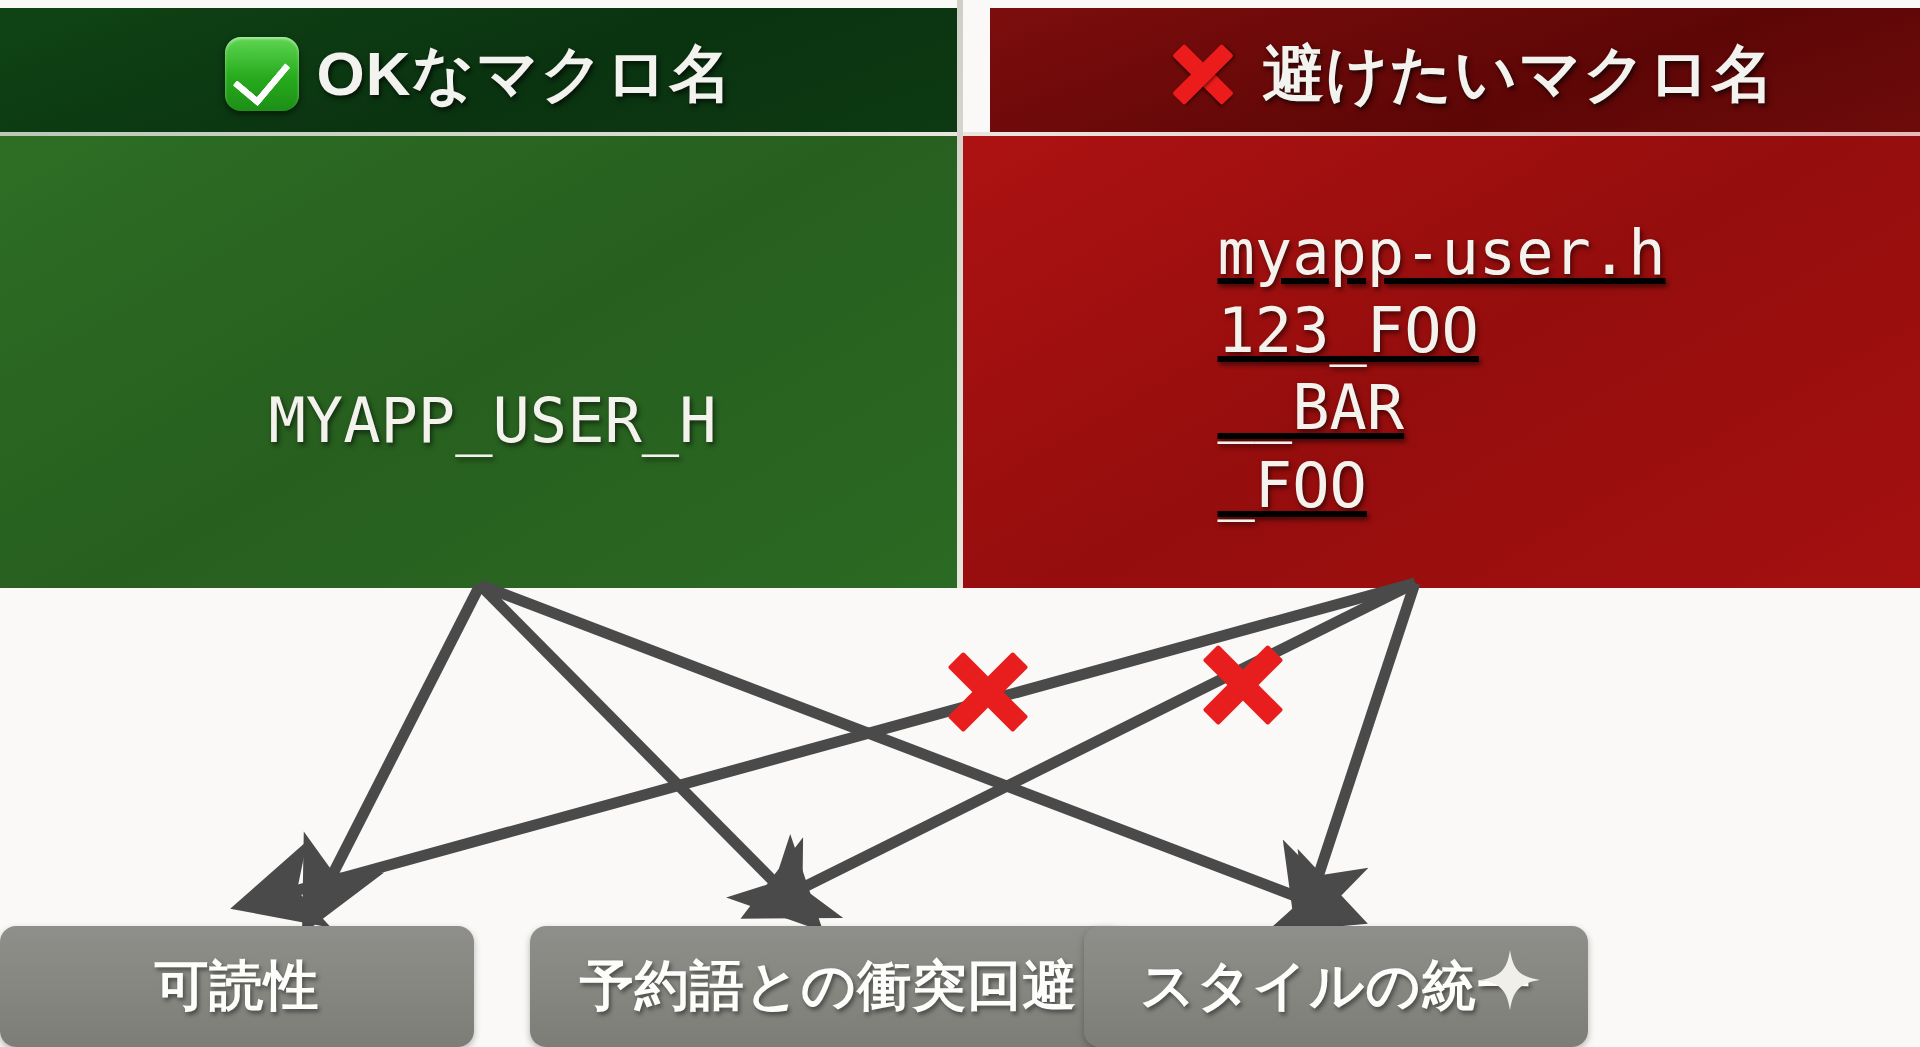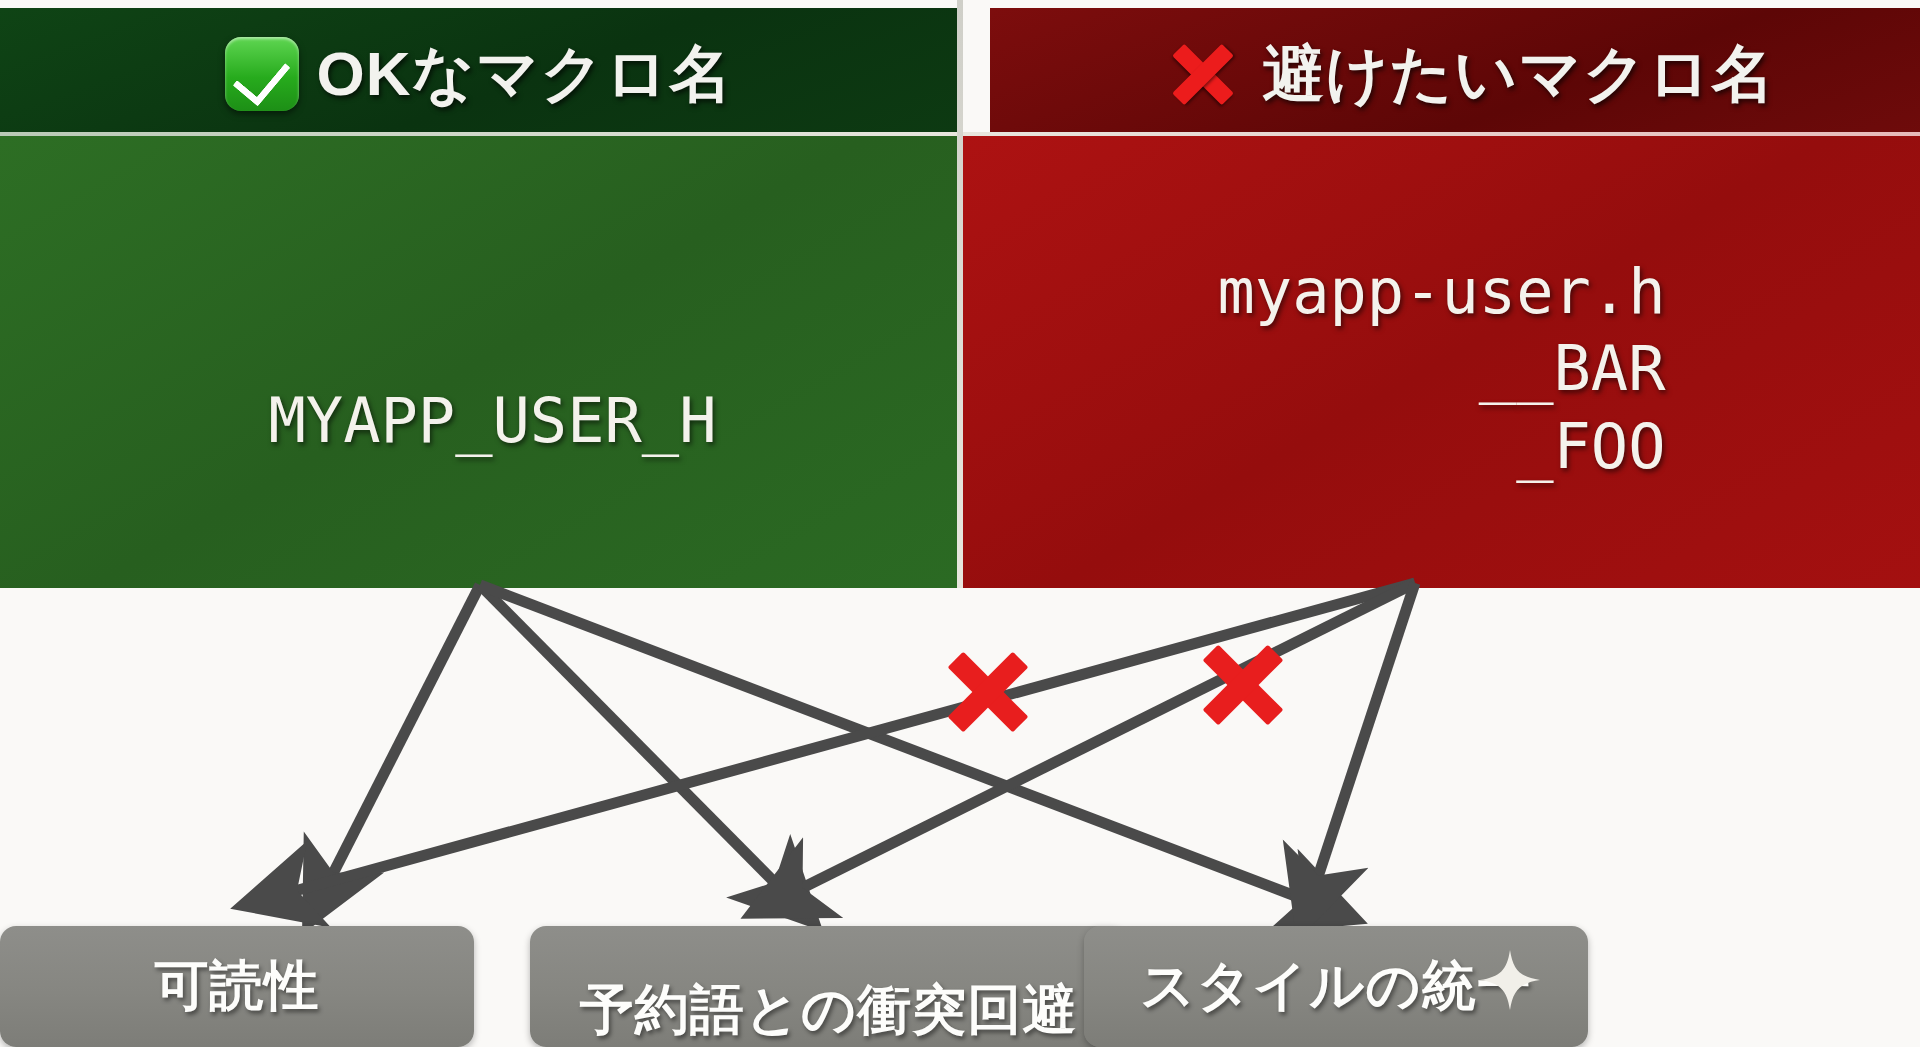--- a/index.html
+++ b/index.html
@@ -28,21 +28,21 @@
         box-sizing:border-box;}
   .body.green{background:linear-gradient(150deg,#2d6e24 0%,#275f1f 50%,#2b6a23 100%);padding-left:28px;}
   .body.red{background:linear-gradient(150deg,#ad1212 0%,#950d0d 50%,#a41010 100%);}
 
   .mono-line{font-family:"DejaVu Sans Mono","Liberation Mono",monospace;
              color:#f4f2ec;font-size:64px;line-height:1.25;white-space:pre;
              text-shadow:2px 3px 5px rgba(0,0,0,.55);}
   .body.green .mono-line{font-size:62px;}
   .body.red .mono-line{font-size:62px;}
   .body.green .stack{margin-top:118px;text-align:center;}
-  .body.red .stack{margin-top:14px;text-align:right;}
+  .body.red .stack{margin-top:14px;text-align:left;text-decoration:underline;}
 
   
   .check-badge{width:74px;height:74px;border-radius:16px;
       background:linear-gradient(180deg,#5fd652 0%,#27ab1d 55%,#1d8f16 100%);
       box-shadow:0 3px 6px rgba(0,0,0,.5), inset 0 2px 3px rgba(255,255,255,.5);
       position:relative;flex:none;}
   .check-badge::after{content:"";position:absolute;left:20px;top:14px;
       width:26px;height:44px;border:7px solid #fff;border-top:none;border-left:none;
       transform:rotate(40deg);border-radius:2px;}
 
@@ -65,21 +65,21 @@
 
   
   .boxes{position:absolute;left:0;top:926px;width:1920px;height:121px;}
   .box{position:absolute;top:0;height:121px;border-radius:16px;
        background:linear-gradient(180deg,#8e8e8a 0%,#868681 55%,#7d7d78 100%);
        box-shadow:0 3px 7px rgba(0,0,0,.28);
        display:flex;align-items:center;justify-content:center;box-sizing:border-box;}
   .box-label{font-size:54px;font-weight:700;color:#fdfdfb;letter-spacing:1px;
              text-shadow:2px 3px 4px rgba(0,0,0,.45);white-space:nowrap;}
   .box.b1{left:0;width:474px;}
-  .box.b2{left:530px;width:597px;align-items:flex-end;}
+  .box.b2{left:530px;width:597px;}
   .box.b3{left:1084px;width:504px;}
 
   .sparkle{position:absolute;left:1478px;top:948px;width:64px;height:64px;
            pointer-events:none;}
 </style>
 </head>
 <body>
 
 <div class="stage">
 
@@ -98,20 +98,21 @@
     </div>
 
     <div class="col right">
       <div class="hdr red">
         <span class="cross-badge"></span>
         <span class="hdr-text">避けたいマクロ名</span>
       </div>
       <div class="body red">
         <div class="stack">
           <div class="mono-line">myapp-user.h</div>
+          <div class="mono-line">123_FOO</div>
           <div class="mono-line">__BAR</div>
           <div class="mono-line">_FOO</div>
         </div>
       </div>
     </div>
 
     <div class="hdiv"></div>
     <div class="vdiv"></div>
   </div>
 

